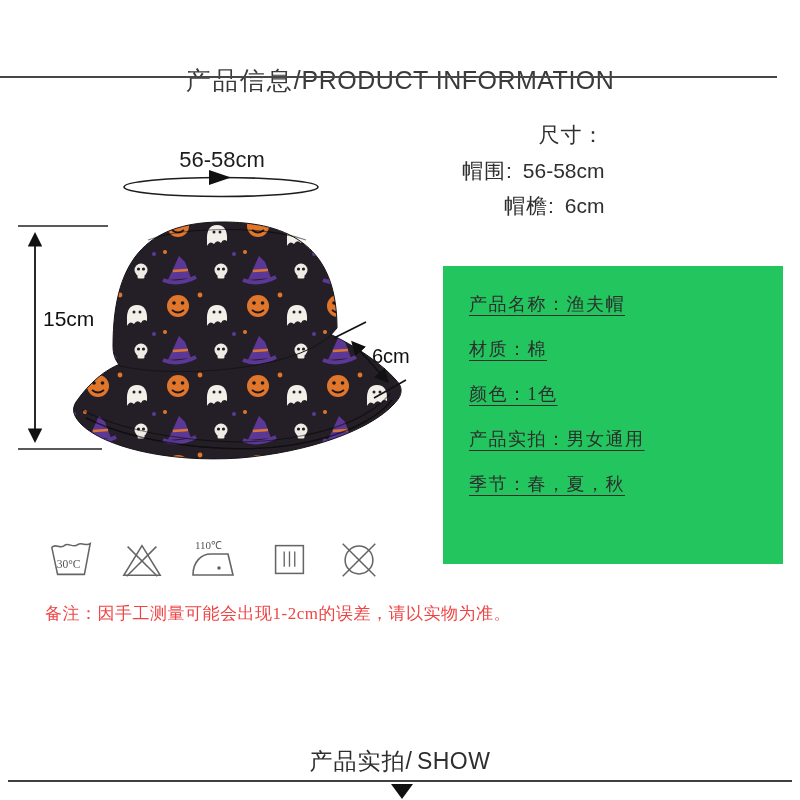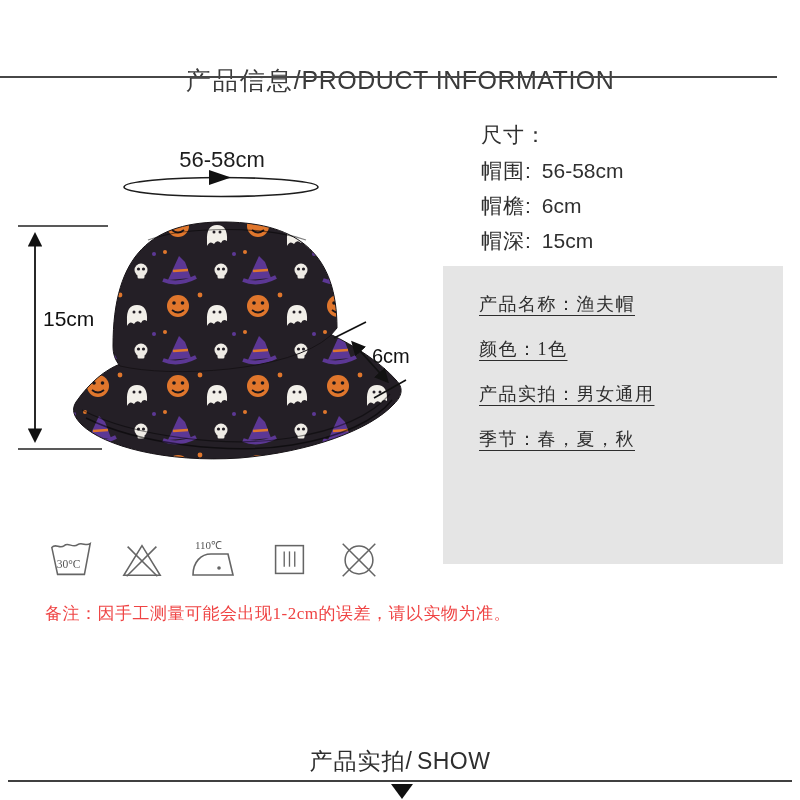--- a/index.html
+++ b/index.html
@@ -10,28 +10,28 @@
   
   .header-title{top:42px;left:0;width:800px;text-align:center;font-size:25px;color:#3a3a3a;letter-spacing:1px;margin-top:22px;}
   .header-title .zh{letter-spacing:2px;}
   .header-title .en{letter-spacing:0.5px;}
   .header-rule{top:76px;left:0;width:777px;height:2px;background:#474747;}
 
   
   .diagram{top:130px;left:0;width:440px;height:380px;}
 
   
-  .size-section{top:122px;left:481px;}
+  .size-section{top:122px;left:462px;text-align:right;}
   .size-heading{font-size:21px;color:#2f2f2f;line-height:26px;margin-bottom:10px;letter-spacing:1px;}
   .size-row{font-size:21px;color:#2f2f2f;line-height:26px;margin-bottom:9px;}
   .size-row .lbl{letter-spacing:1px;margin-right:10px;margin-top:45px;}
 
   
-  .spec-panel{top:266px;left:443px;width:340px;height:298px;background:#e5e5e5;
-              padding:26px 0 0 36px;box-sizing:border-box;}
+  .spec-panel{top:266px;left:443px;width:340px;height:298px;background:#22c55e;
+              padding:26px 0 0 26px;box-sizing:border-box;}
   .spec-row{font-family:"Liberation Serif",serif;font-size:18px;letter-spacing:1.5px;
             color:#2d2d2d;line-height:24px;margin-bottom:21px;}
   .spec-row span{text-decoration:underline;text-underline-offset:5px;text-decoration-thickness:1px;}
 
   
   .care-row{top:534px;left:48px;width:334px;height:48px;display:flex;
             justify-content:space-between;align-items:flex-end;}
   .care-row svg{display:block;}
 
   
@@ -118,27 +118,25 @@
 </svg>
 
 <div class="abs size-section">
   <div class="size-heading">尺寸：</div>
   <div class="size-row">
     <span class="lbl">帽围:</span><span class="val">56-58cm</span>
   </div>
   <div class="size-row">
     <span class="lbl">帽檐:</span><span class="val">6cm</span>
   </div>
-  <div class="size-row">
-    <span class="lbl">帽深:</span><span class="val">15cm</span>
-  </div>
 </div>
 
 <div class="abs spec-panel">
   <div class="spec-row"><span>产品名称：渔夫帽</span></div>
+  <div class="spec-row"><span>材质：棉</span></div>
   <div class="spec-row"><span>颜色：1色</span></div>
   <div class="spec-row"><span>产品实拍：男女通用</span></div>
   <div class="spec-row"><span>季节：春，夏，秋</span></div>
 </div>
 
 <div class="abs care-row">
   <svg width="46" height="44" viewBox="0 0 48 44">
     <path d="M4,9 C8,4 12,11 17,7 C21,3 26,10 31,6 C35,3 40,8 44,5 L38,37 L10,37 Z" fill="none" stroke="#656565" stroke-width="1.6"></path>
     <text x="9" y="30" font-size="12" fill="#555" font-family="Liberation Serif,serif">30°C</text>
   </svg>

